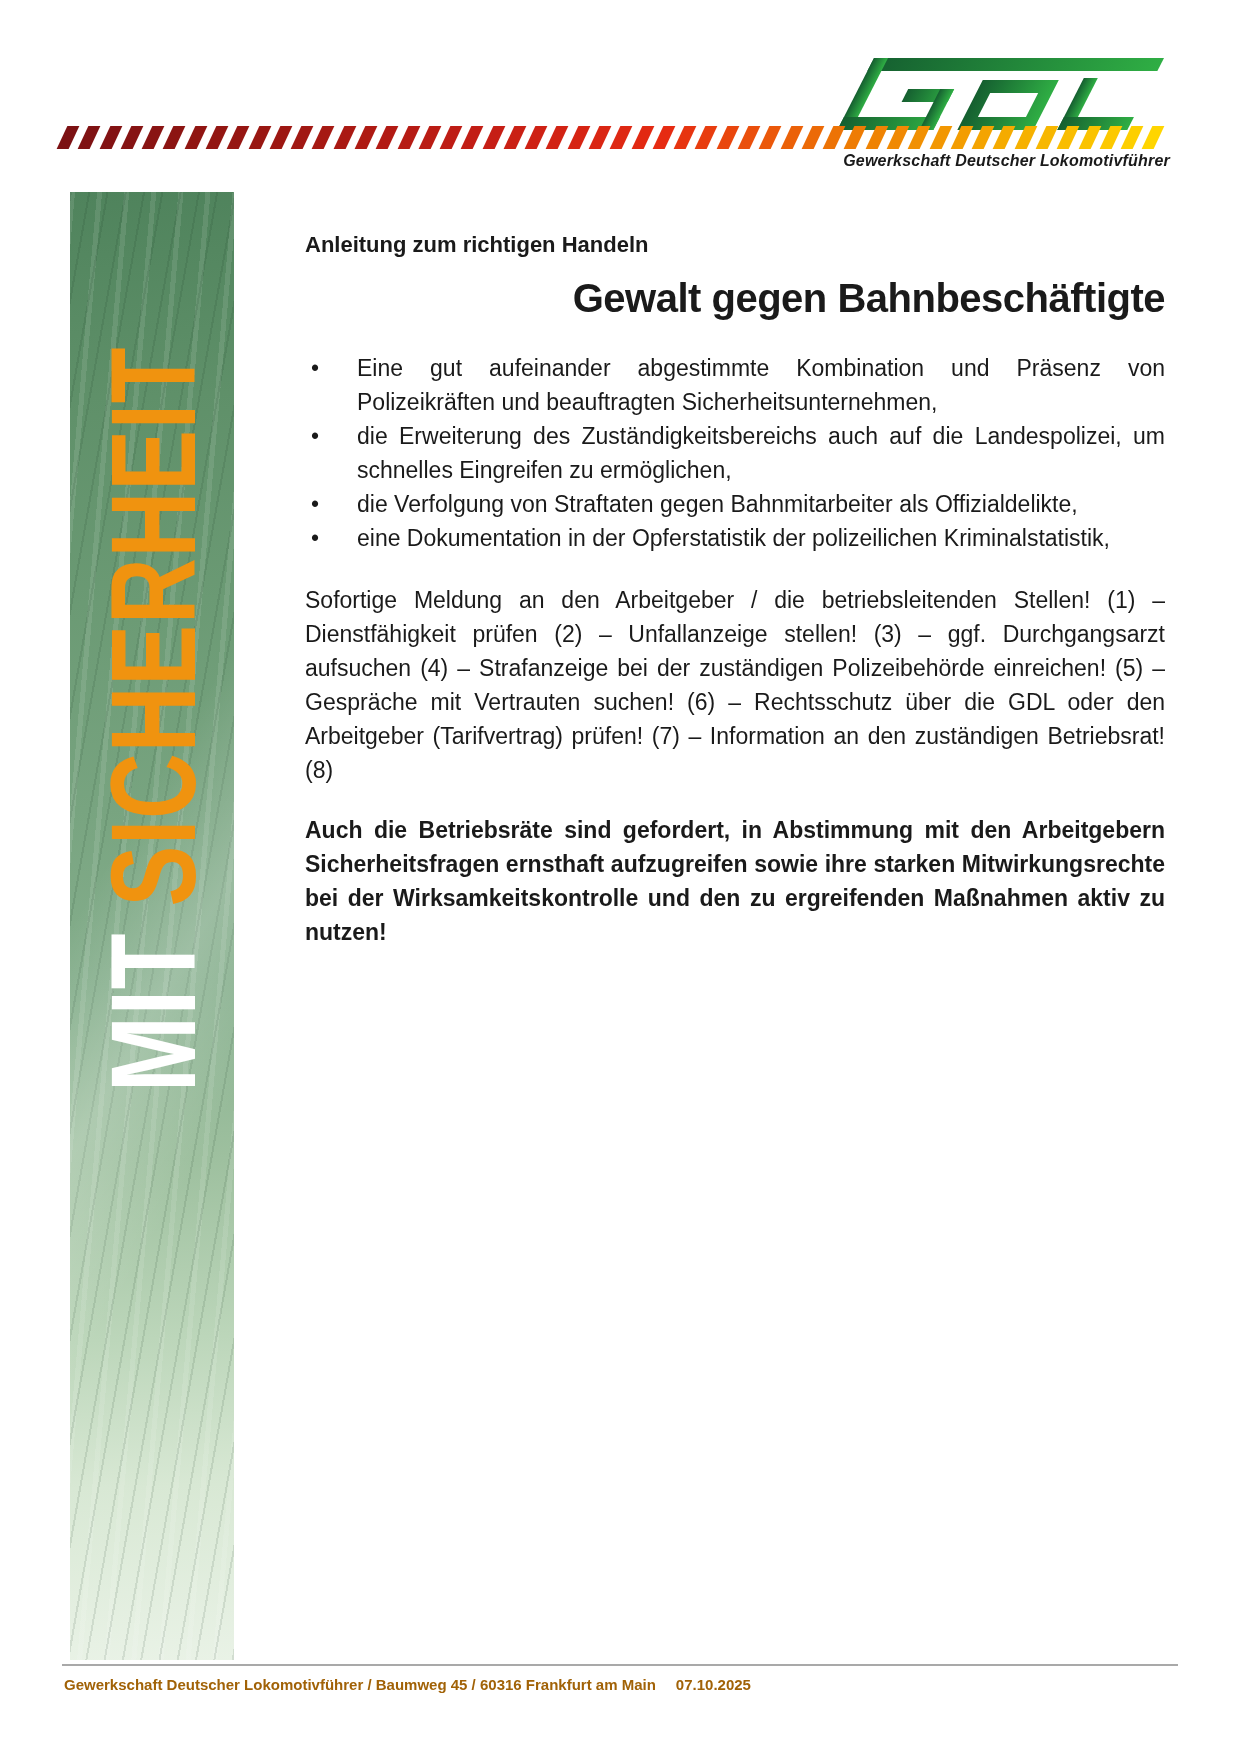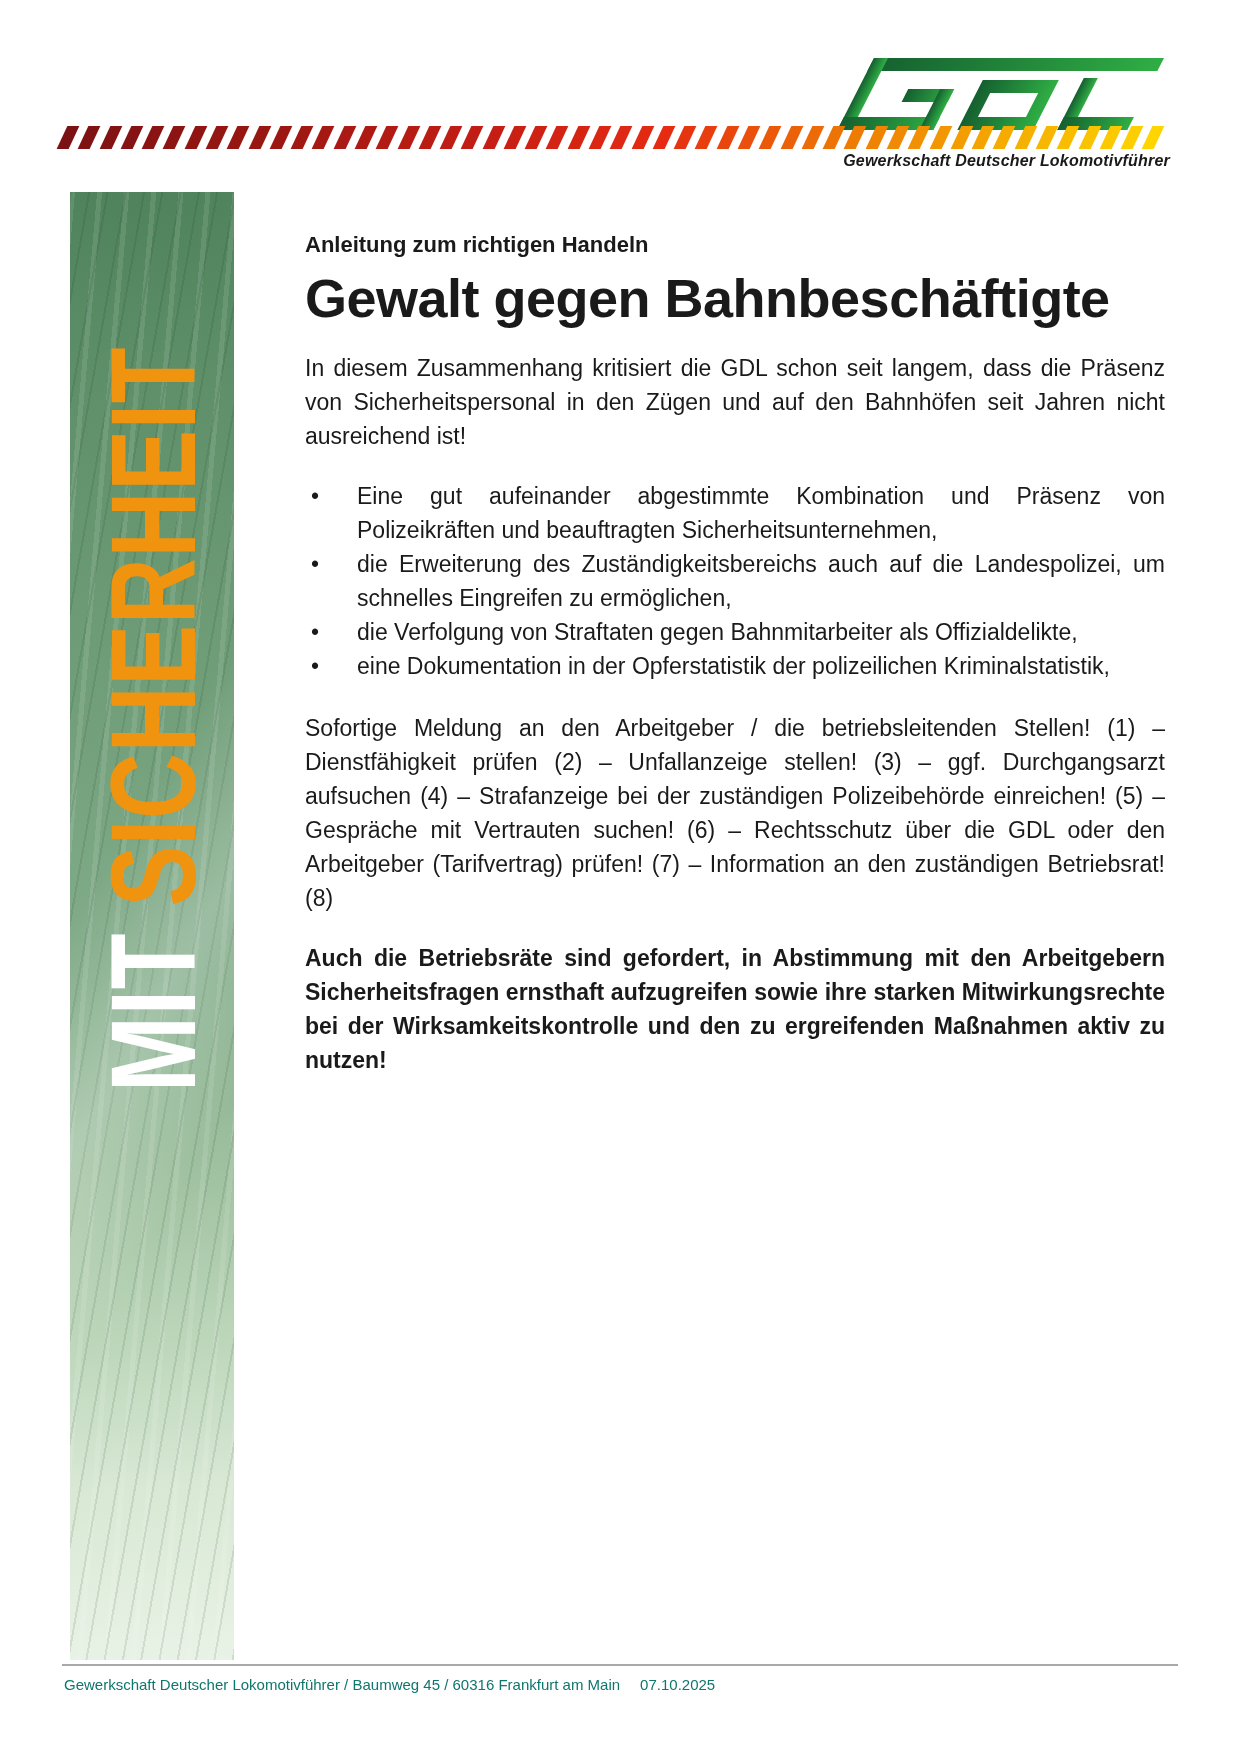--- a/index.html
+++ b/index.html
@@ -53,33 +53,33 @@
   .banner-text .squeeze{display:inline-block;transform:scaleX(.76);transform-origin:0 50%;}
   .banner-text .w{color:#ffffff;}
   .banner-text .o{color:#f0930f;}
 
   
   .content{
     position:absolute;left:305px;top:218px;width:860px;
     font-size:23px;line-height:34px;text-align:justify;margin-top:13px;
   }
   .kicker{font-size:22px;font-weight:700;text-align:left;margin:0 0 16px 0;line-height:28px;}
-  .doc-title{font-size:54px;font-weight:700;text-align:left;margin:0 0 30px 0;line-height:46px;letter-spacing:-0.5px;}
+  .doc-title{font-size:40px;font-weight:700;text-align:right;margin:0 0 30px 0;line-height:46px;letter-spacing:-0.5px;}
   .content p{margin:0 0 26px 0;}
   .content p.strong{font-weight:700;margin-bottom:50px;}
   ul.demands{list-style:none;margin:0 0 28px 0;padding:0;}
   ul.demands li{position:relative;padding-left:52px;margin:0;}
   ul.demands li::before{content:"\2022";position:absolute;left:6px;top:0;}
   .action-heading{font-weight:700;margin:0;text-align:left;}
   .action-body{margin:0 0 44px 0;}
   .closing{font-weight:700;margin:0;}
 
   
   .footer-rule{position:absolute;left:62px;top:1664px;width:1116px;border-top:2px solid #a9a9a9;}
-  .footer{position:absolute;left:64px;top:1676px;font-size:15px;color:#0f766e;}
+  .footer{position:absolute;left:64px;top:1676px;font-size:15px;color:#a16207;font-weight:bold;}
   .footer .date{margin-left:20px;}
 </style>
 </head>
 <body>
 
 <div class="page">
 
   <div class="logo-wrap">
     <svg width="336" height="76" viewBox="0 0 336 76" aria-hidden="true">
       <defs>
@@ -159,21 +159,20 @@
   <div class="tagline">Gewerkschaft Deutscher Lokomotivführer</div>
 
   <div class="banner">
     <div class="banner-text"><span class="squeeze"><span class="w">MIT</span><span class="w">&nbsp;</span><span class="o">SICHERHEIT</span></span></div>
   </div>
 
   <div class="content">
     <h2 class="kicker">Anleitung zum richtigen Handeln</h2>
     <h1 class="doc-title">Gewalt gegen Bahnbeschäftigte</h1>
 
-    <p>In diesem Zusammenhang kritisiert die GDL schon seit langem, dass die Präsenz von Sicherheitspersonal in den Zügen und auf den Bahnhöfen seit Jahren nicht ausreichend ist!</p>
 
     <ul class="demands">
       <li>Eine gut aufeinander abgestimmte Kombination und Präsenz von Polizeikräften und beauftragten Sicherheitsunternehmen,</li>
       <li>die Erweiterung des Zuständigkeitsbereichs auch auf die Landespolizei, um schnelles Eingreifen zu ermöglichen,</li>
       <li>die Verfolgung von Straftaten gegen Bahnmitarbeiter als Offizialdelikte,</li>
       <li>eine Dokumentation in der Opferstatistik der polizeilichen Kriminalstatistik,</li>
     </ul>
 
     <p class="action-body">Sofortige Meldung an den Arbeitgeber / die betriebsleitenden Stellen! (1) – Dienstfähigkeit prüfen (2) – Unfallanzeige stellen! (3) – ggf. Durchgangsarzt aufsuchen (4) – Strafanzeige bei der zuständigen Polizeibehörde einreichen! (5) – Gespräche mit Vertrauten suchen! (6) – Rechtsschutz über die GDL oder den Arbeitgeber (Tarifvertrag) prüfen! (7) – Information an den zuständigen Betriebsrat! (8)</p>
 

